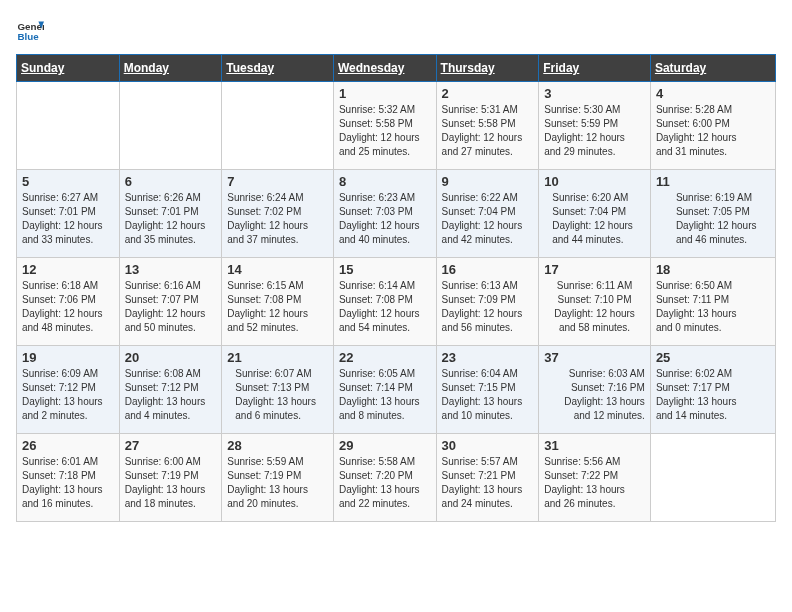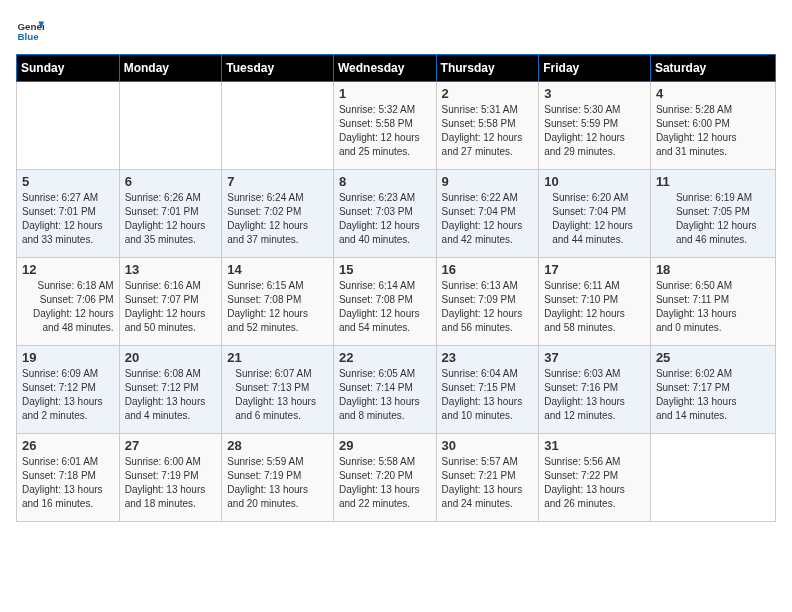--- a/index.html
+++ b/index.html
@@ -36,22 +36,23 @@
     .subtitle {
       font-size: 14px;
       color: #555;
     }
     table {
       width: 100%;
       border-collapse: collapse;
       font-size: 11px;
     }
     thead tr {
-      background-color: #000000;
+      background-color: #404040;
       color: #fff;
+      text-decoration: underline;
     }
     thead th {
       padding: 6px 4px;
       text-align: left;
       font-size: 12px;
       font-weight: bold;
       border: 1px solid #1a6db5;
     }
     tbody tr {
       vertical-align: top;
@@ -199,21 +200,21 @@
           <span class="day-num">11</span>
           <div class="cell-text" style="white-space: pre-line; margin-left: 20px;">Sunrise: 6:19 AM
 Sunset: 7:05 PM
 Daylight: 12 hours
 and 46 minutes.</div>
         </td>
       </tr>
       <tr>
         <td>
           <span class="day-num">12</span>
-          <div class="cell-text" style="white-space: pre-line; text-align: right;">Sunrise: 6:18 AM
+          <div class="cell-text" style="white-space: pre-line;">Sunrise: 6:18 AM
 Sunset: 7:06 PM
 Daylight: 12 hours
 and 48 minutes.</div>
         </td>
         <td>
           <span class="day-num">13</span>
           <div class="cell-text" style="white-space: pre-line;">Sunrise: 6:16 AM
 Sunset: 7:07 PM
 Daylight: 12 hours
 and 50 minutes.</div>
@@ -234,21 +235,21 @@
         </td>
         <td>
           <span class="day-num">16</span>
           <div class="cell-text" style="white-space: pre-line;">Sunrise: 6:13 AM
 Sunset: 7:09 PM
 Daylight: 12 hours
 and 56 minutes.</div>
         </td>
         <td>
           <span class="day-num">17</span>
-          <div class="cell-text" style="white-space: pre-line;">Sunrise: 6:11 AM
+          <div class="cell-text" style="white-space: pre-line; text-align: center;">Sunrise: 6:11 AM
 Sunset: 7:10 PM
 Daylight: 12 hours
 and 58 minutes.</div>
         </td>
         <td>
           <span class="day-num">18</span>
           <div class="cell-text" style="white-space: pre-line;">Sunrise: 6:50 AM
 Sunset: 7:11 PM
 Daylight: 13 hours
 and 0 minutes.</div>
@@ -285,21 +286,21 @@
         </td>
         <td>
           <span class="day-num">23</span>
           <div class="cell-text" style="white-space: pre-line;">Sunrise: 6:04 AM
 Sunset: 7:15 PM
 Daylight: 13 hours
 and 10 minutes.</div>
         </td>
         <td>
           <span class="day-num">37</span>
-          <div class="cell-text" style="white-space: pre-line;">Sunrise: 6:03 AM
+          <div class="cell-text" style="white-space: pre-line; text-align: right;">Sunrise: 6:03 AM
 Sunset: 7:16 PM
 Daylight: 13 hours
 and 12 minutes.</div>
         </td>
         <td>
           <span class="day-num">25</span>
           <div class="cell-text" style="white-space: pre-line;">Sunrise: 6:02 AM
 Sunset: 7:17 PM
 Daylight: 13 hours
 and 14 minutes.</div>

